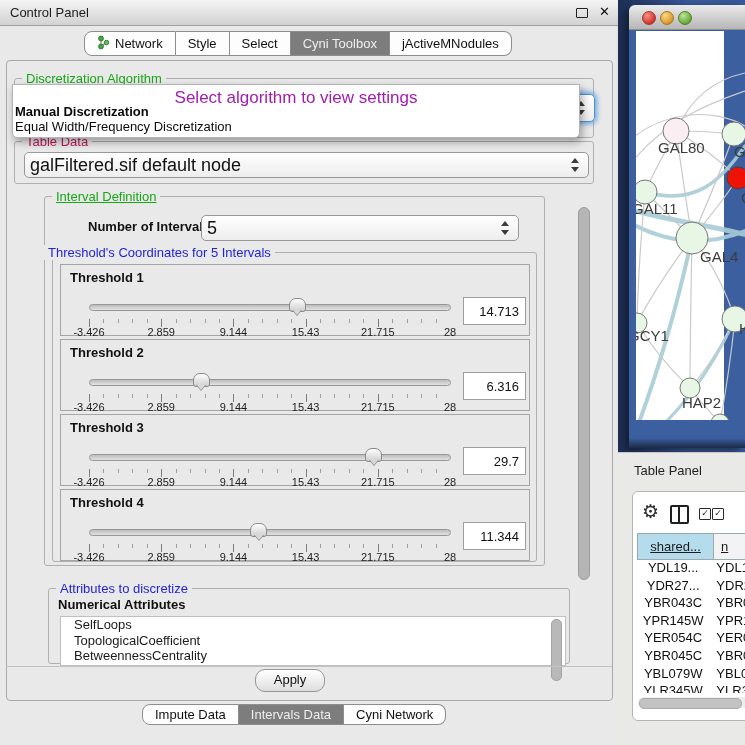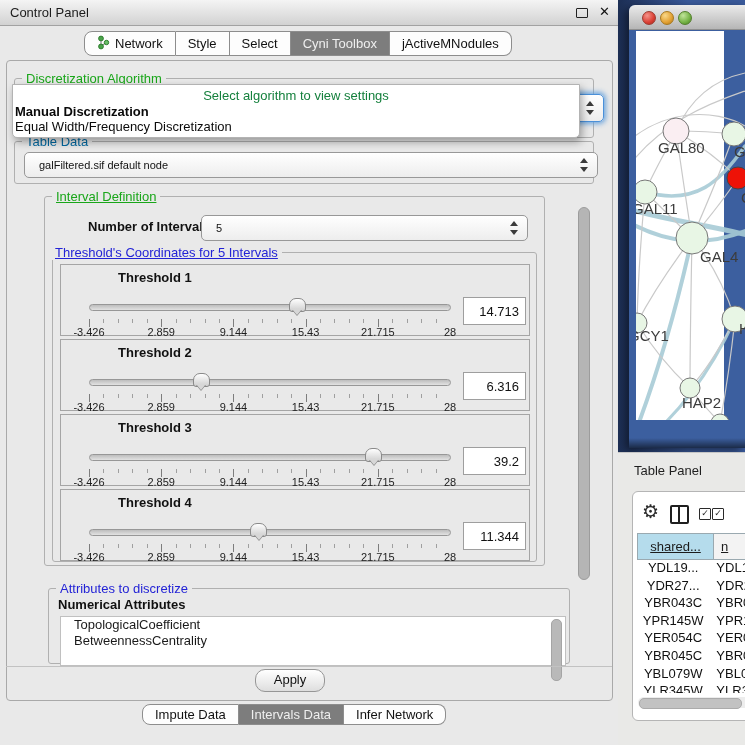--- a/index.html
+++ b/index.html
@@ -20,42 +20,42 @@
     border:1px solid #8d8d8d;border-left:none;font-size:13px;color:#111;white-space:nowrap;}
   .tab:first-child{border-left:1px solid #8d8d8d;border-radius:8px 0 0 8px;}
   .tab:last-child{border-radius:0 8px 8px 0;}
   .tab.selected{background:#7d7d7d;color:#efefef;}
   
   #cp-content{left:6px;top:60px;width:605px;height:639px;border:1px solid #a9a9a9;border-radius:4px;background:#e9e9e9;}
   .group{position:absolute;border:1px solid #b0b0b0;border-radius:3px;}
   .group-title{position:absolute;background:#e9e9e9;padding:0 4px;font-size:13px;white-space:nowrap;}
   .gt-green{color:#19a619;}
   .gt-blue{color:#2323d6;}
-  .gt-dark{color:#0369a1;}
+  .gt-dark{color:#be185d;}
   
   .combo{position:absolute;background:linear-gradient(#ffffff,#ededed);border:1px solid #989898;
-    border-radius:5px;font-size:11px;color:#111;display:flex;align-items:center;padding-left:14px;}
+    border-radius:5px;font-size:18px;color:#111;display:flex;align-items:center;padding-left:5px;}
   .stepper{position:absolute;right:8px;top:50%;transform:translateY(-50%);width:9px;height:14px;}
   .stepper:before,.stepper:after{content:"";position:absolute;left:0;border-left:4.5px solid transparent;border-right:4.5px solid transparent;}
   .stepper:before{top:0;border-bottom:5px solid #3b3b3b;}
   .stepper:after{bottom:0;border-top:5px solid #3b3b3b;}
   #algo-combo{left:24px;top:94px;width:564px;height:26px;border:1px solid #4a90d9;
     box-shadow:0 0 5px 2px rgba(90,155,220,.85);}
   
   #algo-popup{left:12px;top:84px;width:566px;height:52px;background:#ffffff;border:1px solid #b3b3b3;
     border-radius:0 0 5px 5px;box-shadow:2px 4px 9px rgba(0,0,0,.35);z-index:40;}
-  #popup-hint{position:absolute;left:0;top:3px;width:100%;text-align:center;font-size:13px;color:#15803d;}
+  #popup-hint{position:absolute;left:0;top:3px;width:100%;text-align:center;font-size:17px;color:#a21caf;}
   .popup-opt{position:absolute;left:2px;font-size:13px;color:#0a0a0a;white-space:nowrap;}
   #popup-opt0{top:19px;font-weight:bold;}
   #popup-opt1{top:34px;}
   
   #vp-scrollbar{left:578px;top:207px;width:10px;height:371px;background:#b5b5b5;border:1px solid #9c9c9c;border-radius:6px;}
   
   .threshold-panel{position:absolute;left:60px;width:468px;height:70px;border:1px solid #a5a5a5;background:#e9e9e9;}
-  .th-label{position:absolute;left:9px;top:5px;font-size:13px;font-weight:bold;color:#111;margin-left:48px;}
+  .th-label{position:absolute;left:9px;top:5px;font-size:13px;font-weight:bold;color:#111;}
   .slider{position:absolute;left:28px;top:33px;width:360px;height:20px;}
   .slider-track{position:absolute;left:0;top:6px;width:100%;height:5px;border:1px solid #979797;border-radius:4px;
     background:linear-gradient(#bdbdbd,#e2e2e2);}
   .slider-thumb{position:absolute;top:0;width:15px;height:12px;margin-left:-8px;
     background:linear-gradient(#fefefe,#cfcfcf);border:1px solid #8a8a8a;border-radius:7px 7px 3px 3px;z-index:3;}
   .slider-thumb:after{content:"";position:absolute;left:2.5px;top:10px;border-left:5px solid transparent;
     border-right:5px solid transparent;border-top:6px solid #d7d7d7;filter:drop-shadow(0 1px 0 #8a8a8a);}
   .ticks{position:absolute;left:28px;top:54px;width:361px;height:8px;
     background-image:
       repeating-linear-gradient(90deg,#7d7d7d 0 1px,transparent 1px 20%),
@@ -166,21 +166,21 @@
 
   <div class="group" style="left:44px;top:196px;width:499px;height:368px;"></div>
   <span class="group-title gt-green abs" style="left:52px;top:189px;text-decoration:underline;">Interval Definition</span>
   <span class="bold-label abs" style="left:88px;top:219px;">Number of Intervals</span>
   <div class="combo" style="left:201px;top:215px;width:311px;height:24px;">
     <span>5</span>
     <span class="stepper"></span>
   </div>
 
   <div class="group" style="left:52px;top:252px;width:483px;height:308px;"></div>
-  <span class="group-title gt-blue abs" style="left:51px;top:245px;text-decoration:underline;">Threshold's Coordinates for 5 Intervals</span>
+  <span class="group-title gt-blue abs" style="left:44px;top:245px;">Threshold's Coordinates for 5 Intervals</span>
 
   <div class="threshold-panel" style="top:264px;">
     <span class="th-label">Threshold 1</span>
     <div class="slider">
       <div class="slider-track"></div>
       <div class="slider-thumb" style="left: 57.7197%;"></div>
     </div>
     <div class="ticks"></div>
     <div class="tick-labels">
         <span style="left: 0%;">-3.426</span>
@@ -217,21 +217,21 @@
     </div>
     <div class="ticks"></div>
     <div class="tick-labels">
         <span style="left: 0%;">-3.426</span>
         <span style="left: 20%;">2.859</span>
         <span style="left: 40%;">9.144</span>
         <span style="left: 60%;">15.43</span>
         <span style="left: 80%;">21.715</span>
         <span style="left: 100%;">28</span>
       </div>
-    <div class="value-box">39.2</div>
+    <div class="value-box">29.7</div>
   </div>
   <div class="threshold-panel" style="top:489px;">
     <span class="th-label">Threshold 4</span>
     <div class="slider">
       <div class="slider-track"></div>
       <div class="slider-thumb" style="left: 46.9993%;"></div>
     </div>
     <div class="ticks"></div>
     <div class="tick-labels">
         <span style="left: 0%;">-3.426</span>
@@ -243,37 +243,38 @@
       </div>
     <div class="value-box">11.344</div>
   </div>
 
   <div id="vp-scrollbar" class="abs"></div>
 
   <div class="group" style="left:48px;top:588px;width:520px;height:74px;"></div>
   <span class="group-title gt-blue abs" style="left:56px;top:581px;">Attributes to discretize</span>
   <span class="bold-label abs" style="left:58px;top:597px;">Numerical Attributes</span>
   <div id="attr-list" class="abs">
+      <div class="attr-item">SelfLoops</div>
       <div class="attr-item">TopologicalCoefficient</div>
       <div class="attr-item">BetweennessCentrality</div>
     </div>
   <div id="attr-scroll" class="abs"></div>
 
   <div id="divider" class="abs"></div>
   <div id="apply-btn" class="abs">Apply</div>
 
   <div id="bottom-tabs" class="abs tabbar">
       <div class="tab">
         <span>Impute Data</span>
       </div>
       <div class="tab selected">
         <span>Intervals Data</span>
       </div>
       <div class="tab">
-        <span>Infer Network</span>
+        <span>Cyni Network</span>
       </div>
     </div>
 </div>
 
 <div id="desktop" class="abs"></div>
 <div id="net-window" class="abs">
   <div id="net-titlebar" class="abs">
     <div id="tl-red" class="tl"></div>
     <div id="tl-yellow" class="tl"></div>
     <div id="tl-green" class="tl"></div>

